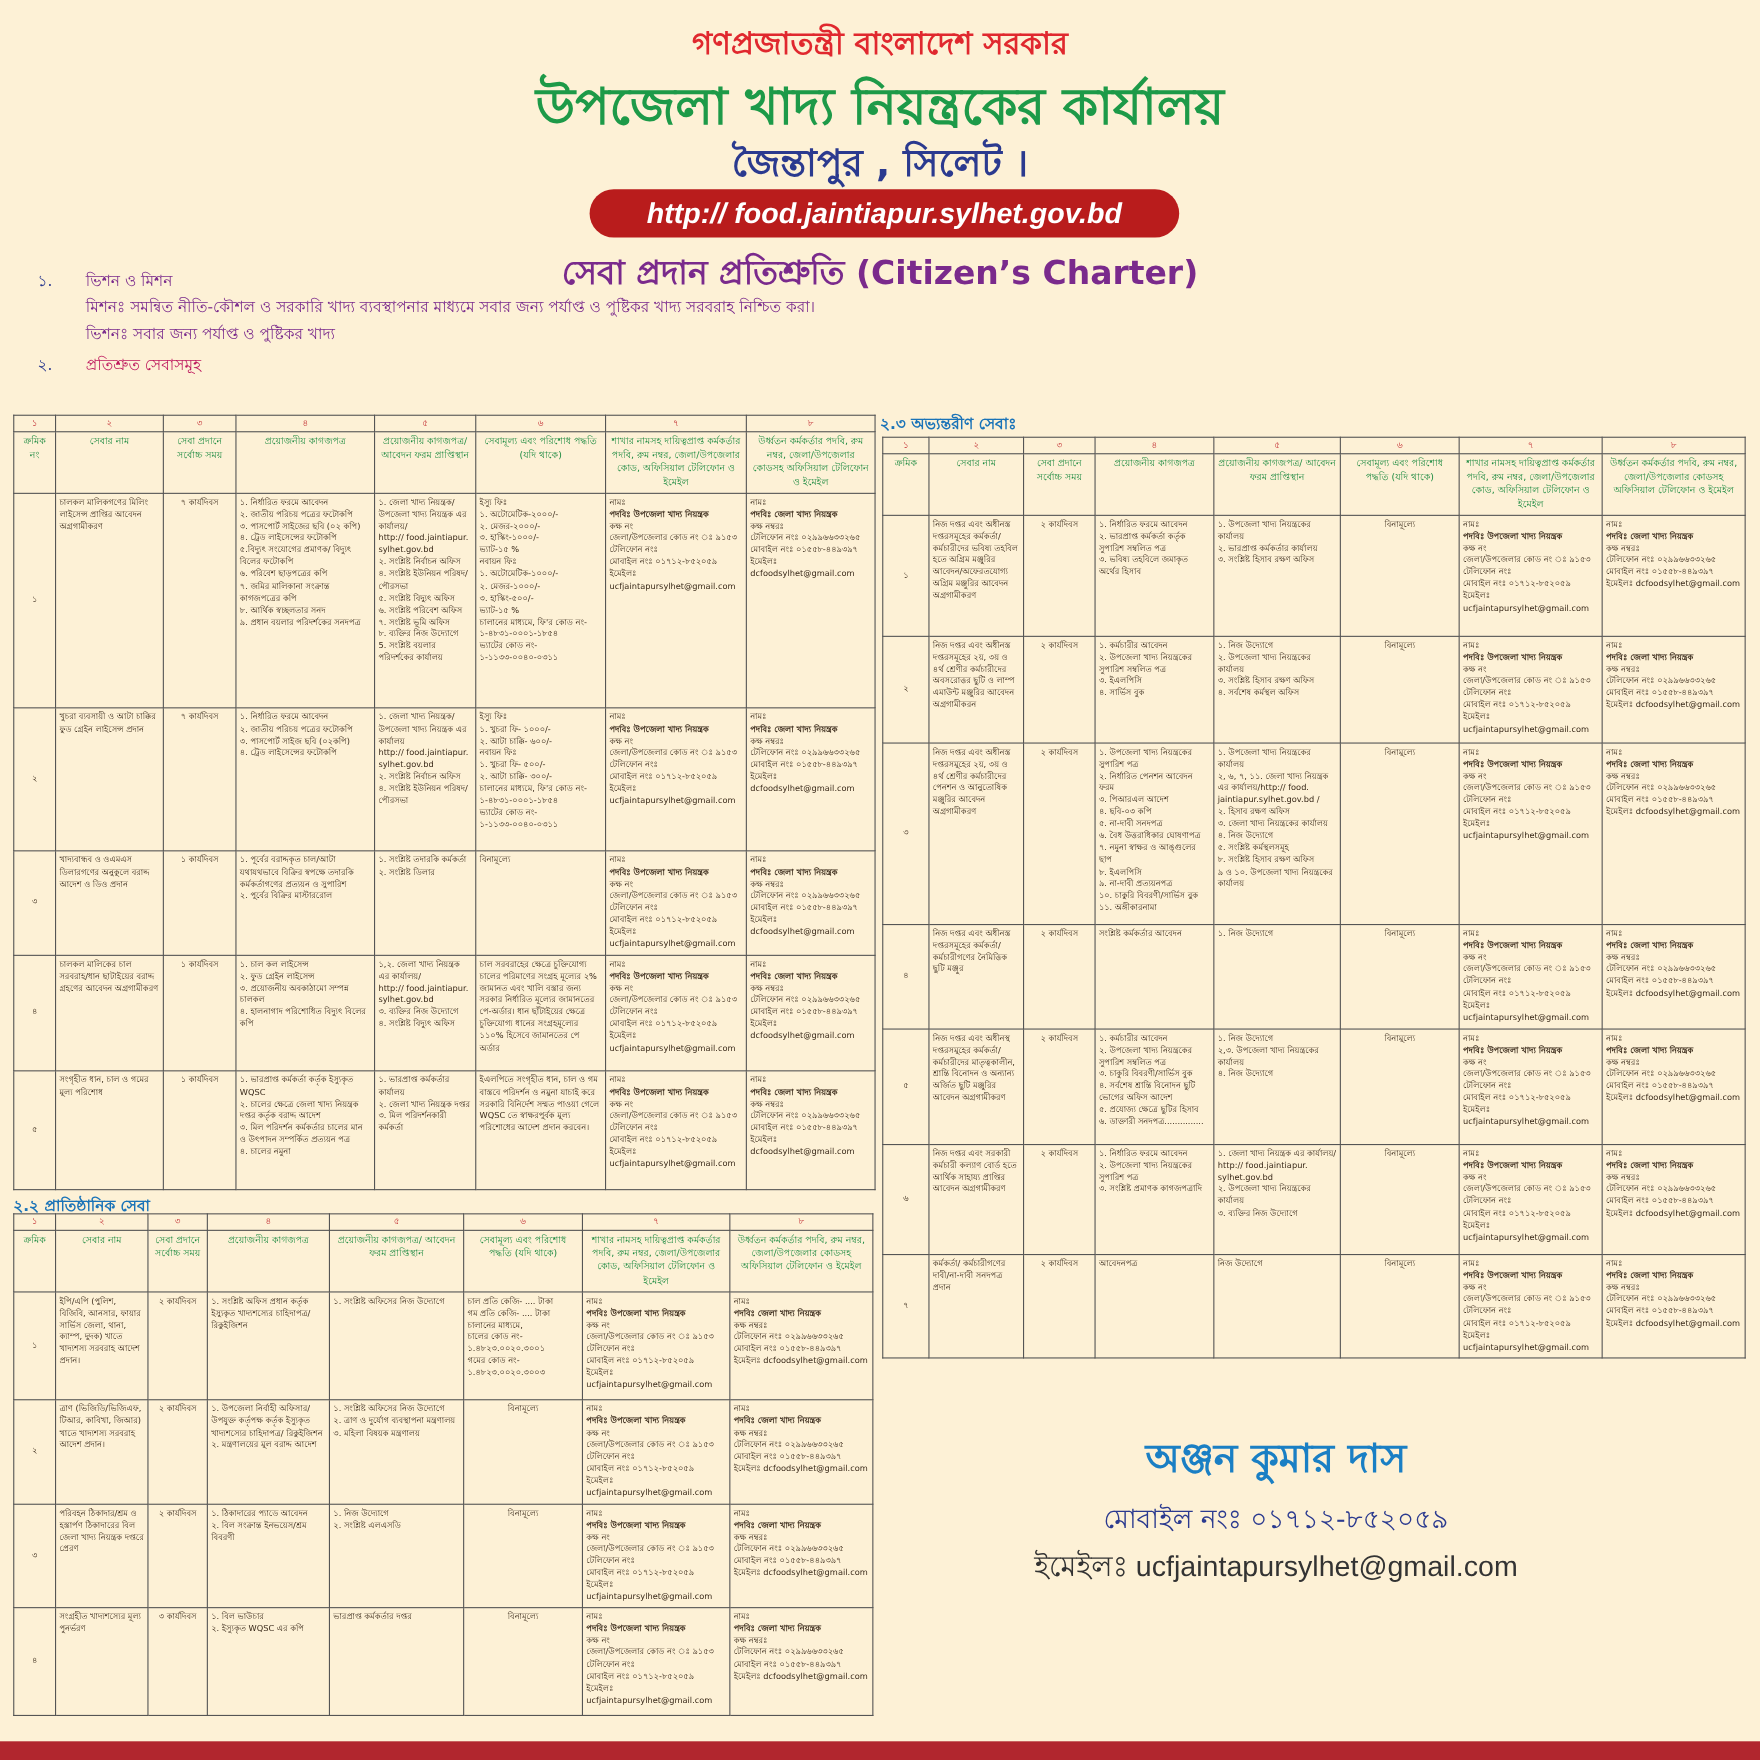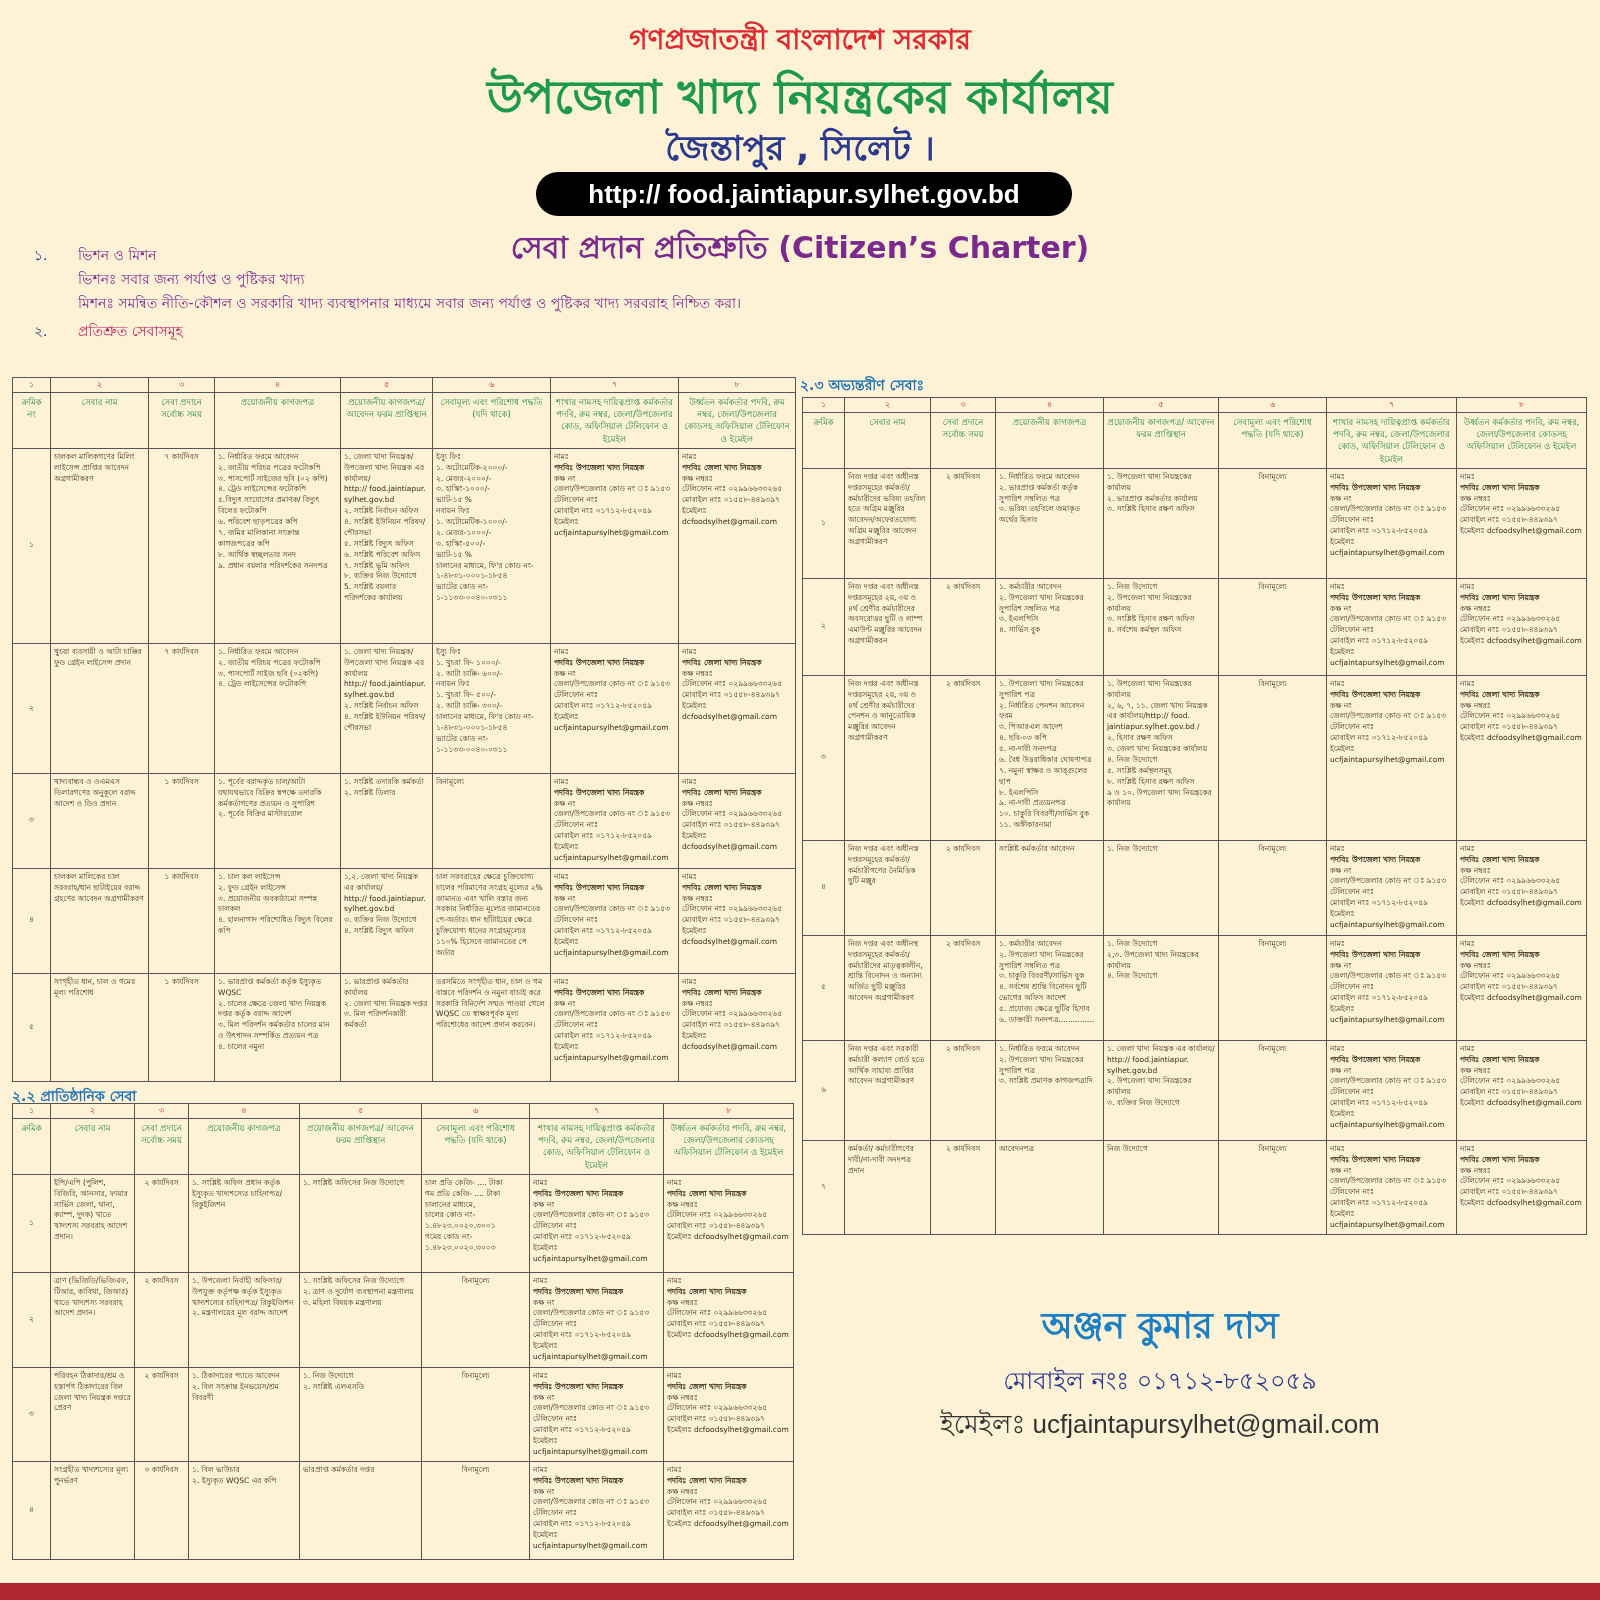--- a/index.html
+++ b/index.html
@@ -2,21 +2,21 @@
 <html><head>
 <meta charset="utf-8">
 <style>
   * { box-sizing: border-box; margin: 0; padding: 0; }
   html, body { width: 1600px; height: 1600px; overflow: hidden; }
   body { background: #fdf1d6; font-family: "DejaVu Sans", sans-serif; color: #3a2a1a; position: relative; }
   .header { position: absolute; top: 0; left: 0; width: 1600px; text-align: center; }
   .gov { color: #e0282e; font-size: 28px; font-weight: bold; position: absolute; top: 18px; width: 100%; }
   .office { color: #1d9a48; font-size: 46px; font-weight: bold; position: absolute; top: 62px; width: 100%; }
   .loc { color: #2b3a8f; font-size: 34px; font-weight: bold; position: absolute; top: 122px; width: 100%; }
-  .url-pill { position: absolute; top: 172px; left: 536px; width: 536px; height: 44px; background: #000000; color: #fff; border-radius: 22px; font-family: "Liberation Sans", sans-serif; font-weight: bold; font-size: 26px; line-height: 44px; text-align: center; }
+  .url-pill { position: absolute; top: 172px; left: 536px; width: 536px; height: 44px; background: #b91c1c; color: #fff; border-radius: 22px; font-family: "Liberation Sans", sans-serif; font-weight: bold; font-size: 26px; line-height: 44px; text-align: center; font-style: italic; }
   .charter { color: #7a2a8c; font-size: 30px; font-weight: bold; position: absolute; top: 224px; width: 100%; }
   .vm { position: absolute; left: 34px; top: 244px; color: #7a2a8c; font-size: 14px; }
   .vm .row { display: flex; height: 24px; align-items: center; }
   .vm .num { width: 44px; color: #2b3a8f; }
   .vm .blue { color: #be185d; }
   .sec-title { position: absolute; color: #1a73b8; font-size: 14px; font-weight: bold; }
   table { border-collapse: collapse; position: absolute; background: #fdf1d6; table-layout: fixed; }
   td, th { border: 1.5px solid #555; font-size: 7.5px; line-height: 1.45; vertical-align: top; padding: 3px 3px; color: #3a2a1a; font-weight: normal; }
   th { text-align: center; color: #1d8a40; font-size: 8.5px; }
   tr.colnum th { color: #c0282e; font-size: 8px; padding: 1px; height: 10px; }
@@ -43,25 +43,25 @@
 </div>
 <div class="url-pill">http:// food.jaintiapur.sylhet.gov.bd</div>
 
 <div class="vm">
   <div class="row">
       <span class="num">১.</span>
       <span>ভিশন ও মিশন</span>
     </div>
   <div class="row">
       <span class="num"></span>
-      <span>ভিশনঃ সবার জন্য পর্যাপ্ত ও পুষ্টিকর খাদ্য</span>
+      <span>মিশনঃ সমন্বিত নীতি-কৌশল ও সরকারি খাদ্য ব্যবস্থাপনার মাধ্যমে সবার জন্য পর্যাপ্ত ও পুষ্টিকর খাদ্য সরবরাহ নিশ্চিত করা।</span>
     </div>
   <div class="row">
       <span class="num"></span>
-      <span>মিশনঃ সমন্বিত নীতি-কৌশল ও সরকারি খাদ্য ব্যবস্থাপনার মাধ্যমে সবার জন্য পর্যাপ্ত ও পুষ্টিকর খাদ্য সরবরাহ নিশ্চিত করা।</span>
+      <span>ভিশনঃ সবার জন্য পর্যাপ্ত ও পুষ্টিকর খাদ্য</span>
     </div>
   <div class="row" style="margin-top:4px">
       <span class="num">২.</span>
       <span class="blue">প্রতিশ্রুত সেবাসমূহ</span>
     </div>
 </div>
 
 <table id="t21" style="left:12px; top:377px; width:783px;">
   <colgroup>
       <col style="width:38px">
@@ -281,21 +281,21 @@
           <div class="">২. চালের ক্ষেত্রে জেলা খাদ্য নিয়ন্ত্রক দপ্তর কর্তৃক বরাদ্দ আদেশ</div>
           <div class="">৩. মিল পরিদর্শন কর্মকর্তার চালের মান ও উৎপাদন সম্পর্কিত প্রত্যয়ন পত্র</div>
           <div class="">৪. চালের নমুনা</div>
         </td>
         <td class="">
           <div class="">১. ভারপ্রাপ্ত কর্মকর্তার কার্যালয়</div>
           <div class="">২. জেলা খাদ্য নিয়ন্ত্রক দপ্তর</div>
           <div class="">৩. মিল পরিদর্শনকারী কর্মকর্তা</div>
         </td>
         <td class="">
-          <div class="">তরসমিতে সংগৃহীত ধান, চাল ও গম বাস্তবে পরিদর্শন ও নমুনা যাচাই করে সরকারি বিনির্দেশ সম্মত পাওয়া গেলে WQSC তে স্বাক্ষরপূর্বক মূল্য পরিশোধের আদেশ প্রদান করবেন।</div>
+          <div class="">ইএলপিতে সংগৃহীত ধান, চাল ও গম বাস্তবে পরিদর্শন ও নমুনা যাচাই করে সরকারি বিনির্দেশ সম্মত পাওয়া গেলে WQSC তে স্বাক্ষরপূর্বক মূল্য পরিশোধের আদেশ প্রদান করবেন।</div>
         </td>
         <td class="contact">
           <div>নামঃ</div>
           <div><b>পদবিঃ উপজেলা খাদ্য নিয়ন্ত্রক</b></div>
           <div>কক্ষ নং</div>
           <div>জেলা/উপজেলার কোড নং ঃ ৯১৫৩</div>
           <div>টেলিফোন নংঃ</div>
           <div>মোবাইল নংঃ ০১৭১২-৮৫২০৫৯</div>
           <div>ইমেইলঃ ucfjaintapursylhet@gmail.com</div>
         </td>

